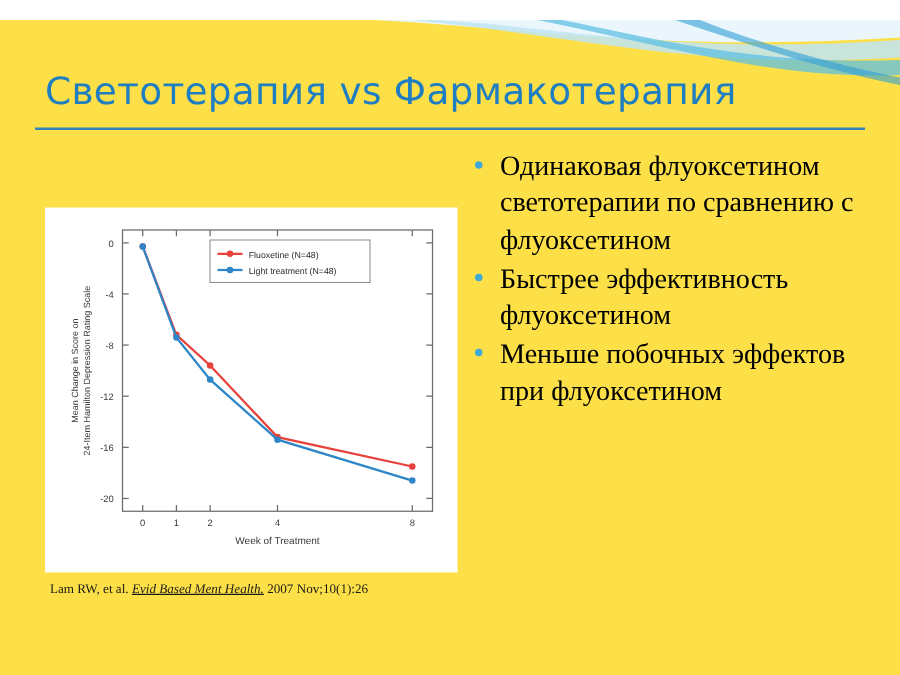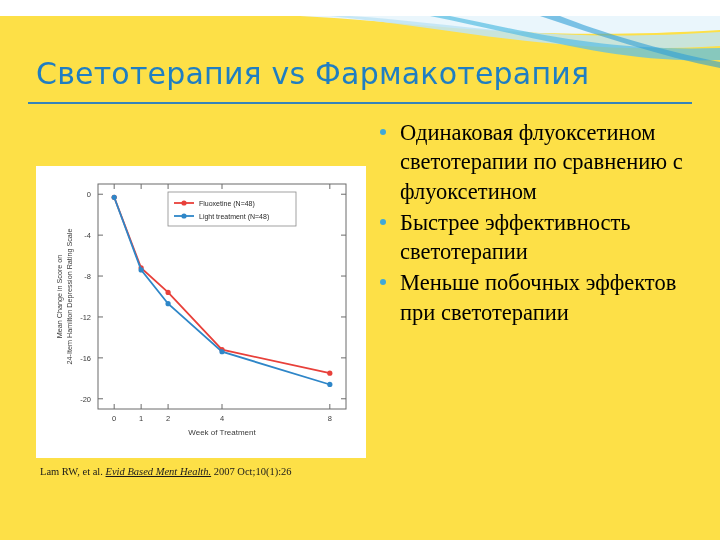--- a/index.html
+++ b/index.html
@@ -182,32 +182,32 @@
             <line x1="138" y1="37" x2="158" y2="37" stroke="#e8403a" stroke-width="1.8"></line>
             <circle cx="148" cy="37" r="2.6" fill="#e8403a"></circle>
             <text x="163" y="40" font-size="7" font-family="&quot;Liberation Sans&quot;, sans-serif" fill="#2a2a2a">Fluoxetine (N=48)</text>
             <line x1="138" y1="50" x2="158" y2="50" stroke="#2e86c8" stroke-width="1.8"></line>
             <circle cx="148" cy="50" r="2.6" fill="#2e86c8"></circle>
             <text x="163" y="53" font-size="7" font-family="&quot;Liberation Sans&quot;, sans-serif" fill="#2a2a2a">Light treatment (N=48)</text>
           </g>
       </svg>
     </div>
     <div class="chart-caption">
-      <span>Lam RW, et al. </span><span class="ital">Evid Based Ment Health.</span><span> 2007 Oct;10(1):26</span>
+      <span>Lam RW, et al. </span><span class="ital">Evid Based Ment Health.</span><span> 2007 Nov;10(1):26</span>
     </div>
   </div>
 
   <div class="bullets">
     <div class="bullet">
       <span class="dot"></span>
       <span class="bullet-text">Одинаковая флуоксетином светотерапии по сравнению с флуоксетином</span>
     </div>
     <div class="bullet">
       <span class="dot"></span>
-      <span class="bullet-text">Быстрее эффективность светотерапии</span>
+      <span class="bullet-text">Быстрее эффективность флуоксетином</span>
     </div>
     <div class="bullet">
       <span class="dot"></span>
-      <span class="bullet-text">Меньше побочных эффектов при светотерапии</span>
+      <span class="bullet-text">Меньше побочных эффектов при флуоксетином</span>
     </div>
   </div>
 
 </div>
 
 </body></html>

